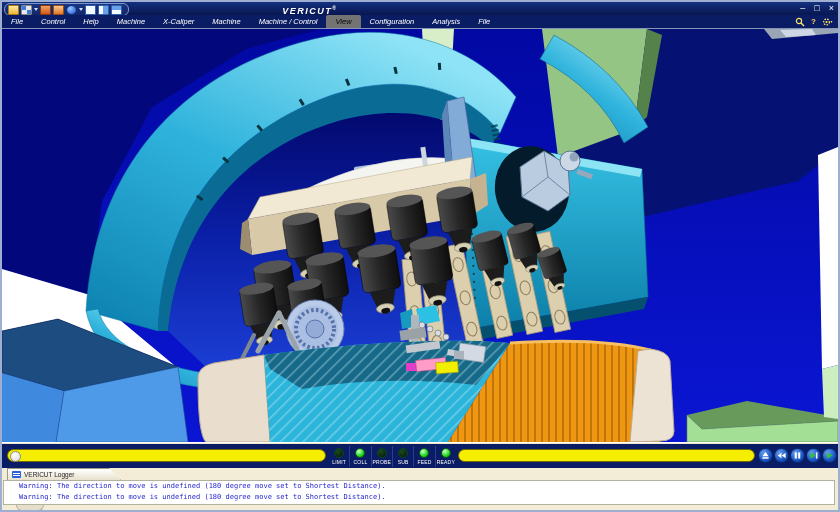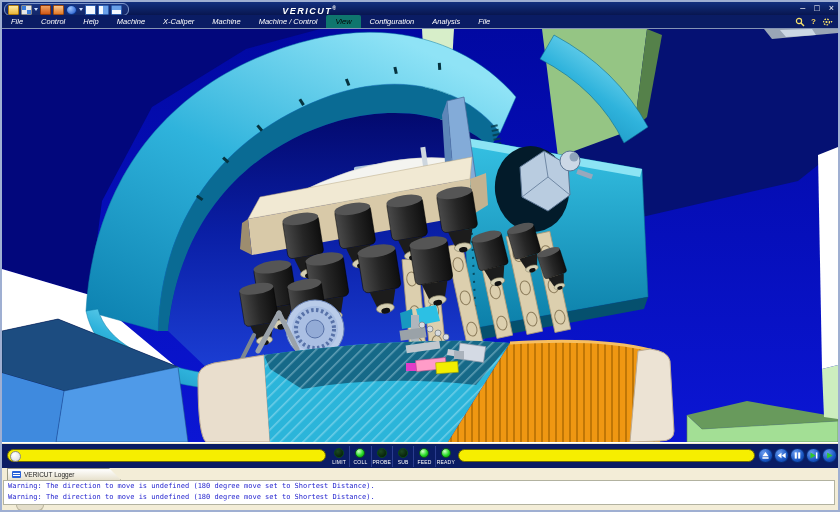--- a/index.html
+++ b/index.html
@@ -10,21 +10,21 @@
   .qat{position:absolute;left:2px;top:1px;height:11px;display:flex;align-items:center;gap:2px;padding:0 6px 0 3px;border:1px solid #7e96c8;border-radius:6px;background:rgba(40,70,150,.35);}
   .qic{width:9px;height:8px;border-radius:1px;display:inline-block;}
   .caret{width:0;height:0;border-left:2.5px solid transparent;border-right:2.5px solid transparent;border-top:3px solid #cfe0ff;display:inline-block;}
   .logo{position:absolute;left:262px;top:0;width:90px;height:13px;color:#fff;font-size:9px;font-weight:bold;font-style:italic;letter-spacing:1.5px;text-align:center;line-height:13px;}
   .logo sup{font-size:5px;letter-spacing:0;}
   .winctl{position:absolute;right:4px;top:0;height:13px;display:flex;gap:9px;color:#fff;font-size:9px;line-height:12px;}
   .winctl span{cursor:default;}
   
   .menubar{position:absolute;left:0;top:13px;width:836px;height:13px;background:#0a1c64;display:flex;align-items:stretch;color:#fff;font-size:7.5px;}
   .mi{padding:0 9px;line-height:13px;white-space:nowrap;font-style:italic;}
-  .mi.active{background:#0f766e;color:#000;border-radius:2px 2px 0 0;}
+  .mi.active{background:#737373;color:#000;border-radius:2px 2px 0 0;}
   .menutools{position:absolute;right:5px;top:13px;height:13px;display:flex;align-items:center;gap:6px;color:#ffd24a;}
   .mq{font-size:8px;color:#ffda60;font-weight:bold;line-height:13px;}
   
   .viewport{position:absolute;left:0;top:26px;width:836px;height:415px;background:#fff;border-top:1px solid #8494b4;}
   .viewport svg{display:block;}
   
   .transport{position:absolute;left:0;top:441px;width:836px;height:25px;background:#0a1c64;border-top:1px solid #efe8cc;}
   .pbar{position:absolute;top:5px;height:13px;background:#f6ee00;border:1px solid #6f6a00;border-radius:7px;box-sizing:border-box;}
   .pbar1{left:5px;width:319px;}
   .pbar2{left:456px;width:297px;}
@@ -38,21 +38,21 @@
   .tbtns{position:absolute;left:756px;top:4px;display:flex;gap:1px;}
   .tbtn{width:15px;height:15px;border-radius:50%;background:radial-gradient(circle at 35% 30%,#6a9cf0,#1653c0 62%,#0b3488);border:1px solid #082a72;padding:0;display:flex;align-items:center;justify-content:center;}
   
   .logger{position:absolute;left:0;top:466px;width:836px;height:42px;background:#f3edd7;}
   .tabrow{position:relative;height:12px;}
   .tab{position:absolute;left:5px;top:0;width:114px;height:12px;background:linear-gradient(#ffffff,#e7e1cd);border:1px solid #9a9a86;border-bottom:none;clip-path:polygon(0 0,calc(100% - 12px) 0,100% 100%,0 100%);display:flex;align-items:center;gap:3px;padding-left:4px;box-sizing:border-box;}
   .tabicon{width:9px;height:7px;background:#2a62d8;border-radius:1px;position:relative;}
   .tabicon:before{content:"";position:absolute;left:1px;top:2px;width:7px;height:1px;background:#fff;box-shadow:0 2px 0 #fff;}
   .tablabel{font-size:6.5px;color:#222;white-space:nowrap;}
   .logbody{position:absolute;left:1px;top:12px;width:832px;height:25px;background:#fff;border:1px solid #b2b2a0;box-sizing:border-box;overflow:hidden;}
-  .logline{font-family:"DejaVu Sans Mono",monospace;font-size:7px;color:#2525cf;line-height:11px;padding-left:4px;white-space:nowrap;}
+  .logline{font-family:"DejaVu Sans Mono",monospace;font-size:7px;color:#2525cf;line-height:11px;padding-left:15px;white-space:nowrap;}
   .logfoot{position:absolute;left:0;top:37px;width:836px;height:5px;}
   .notch{position:absolute;left:14px;top:0;width:26px;height:5px;background:#e4deca;border:1px solid #b9b39b;border-top:none;border-radius:0 0 8px 8px;}
 </style>
 </head>
 <body>
 
 <div class="window">
 
   <div class="titlebar">
     <div class="qat">

